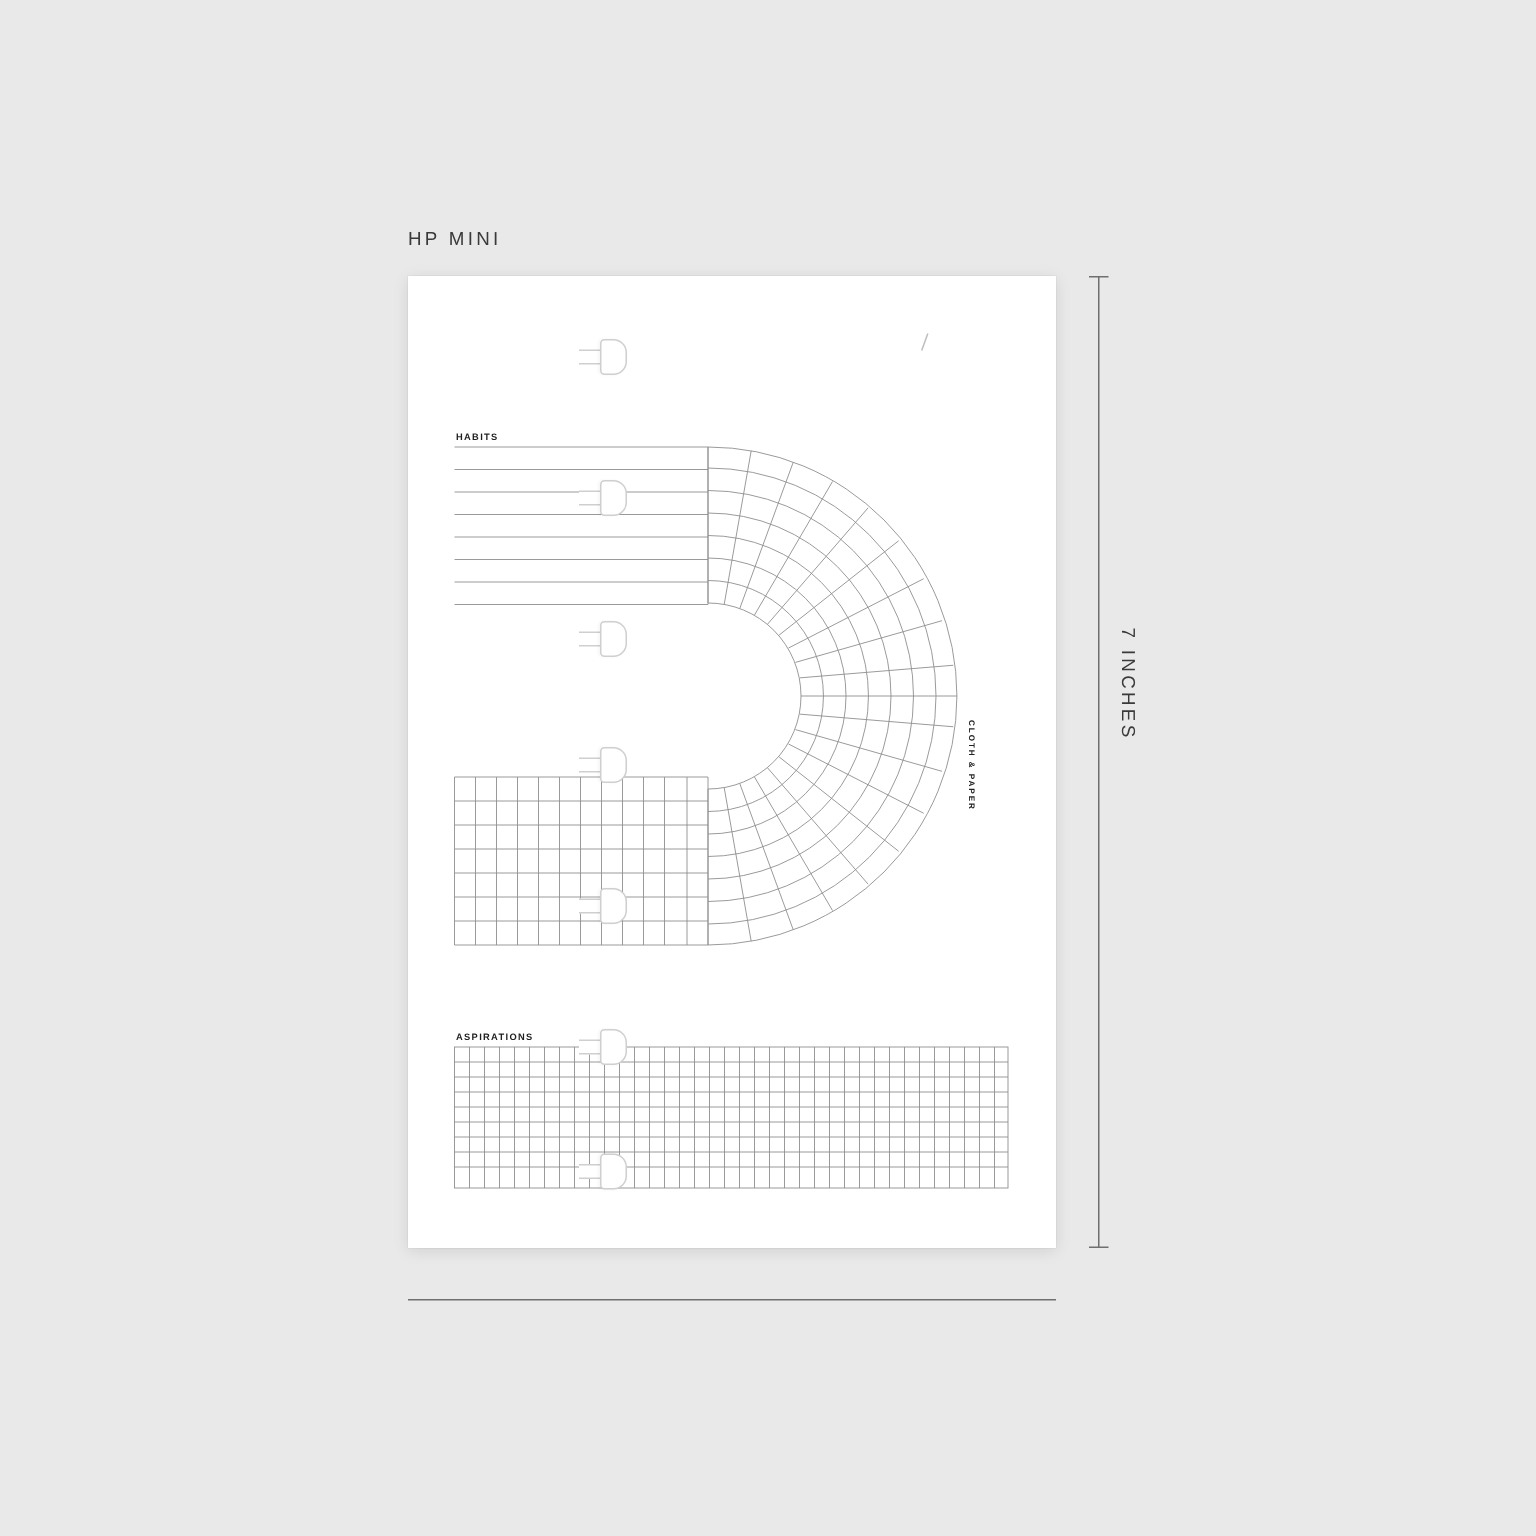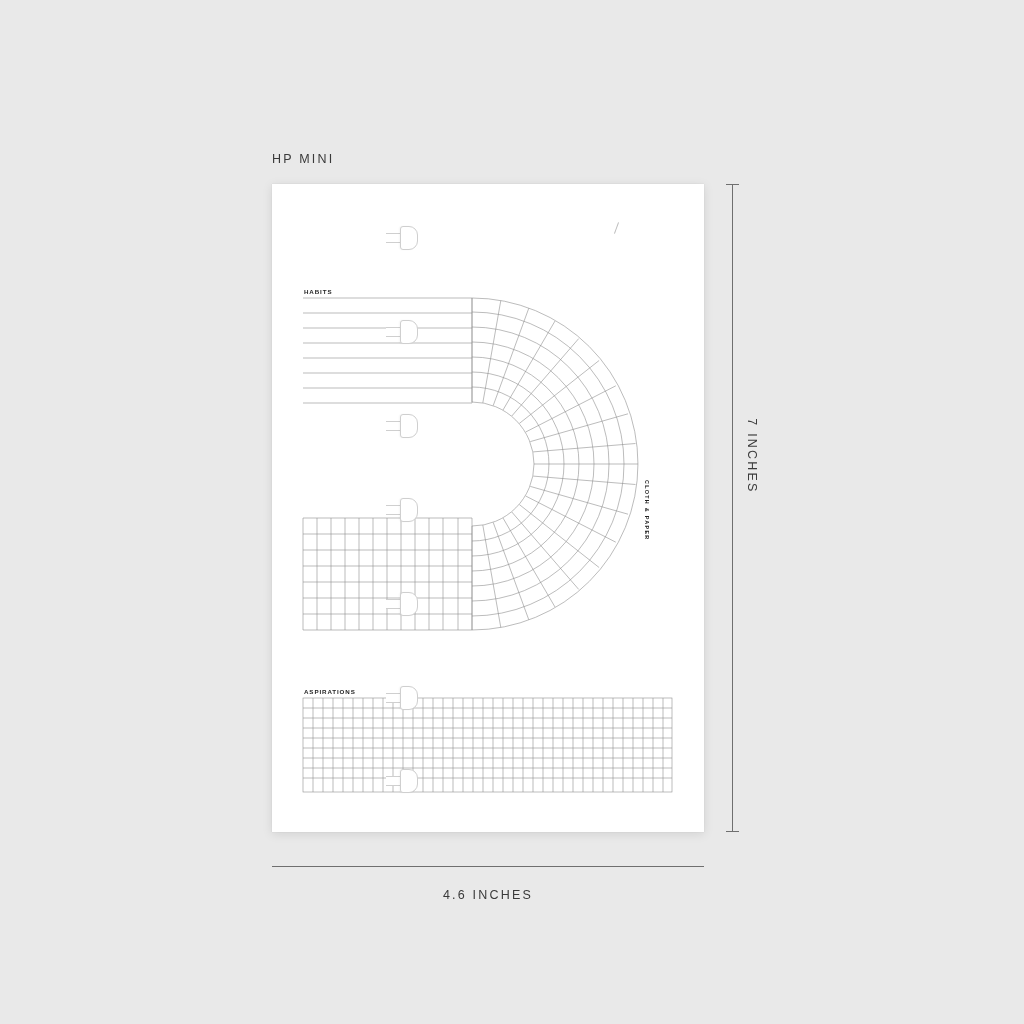--- a/index.html
+++ b/index.html
@@ -359,15 +359,14 @@
         <span class="head"></span>
       </div>
   </div>
 
   <div class="dim-v-line"></div>
   <div class="dim-v-cap-top"></div>
   <div class="dim-v-cap-bot"></div>
   <div class="dim-v-label">7 INCHES</div>
 
   <div class="dim-h-line"></div>
-  <div class="dim-h-label">4.6 INCHES</div>
 
 </div>
 
 </body></html>

